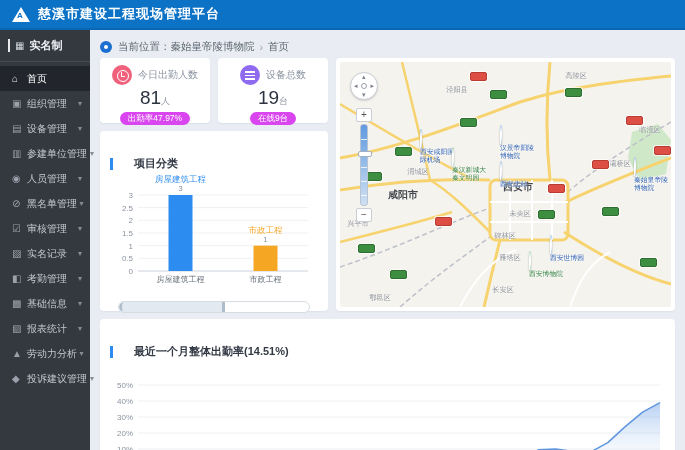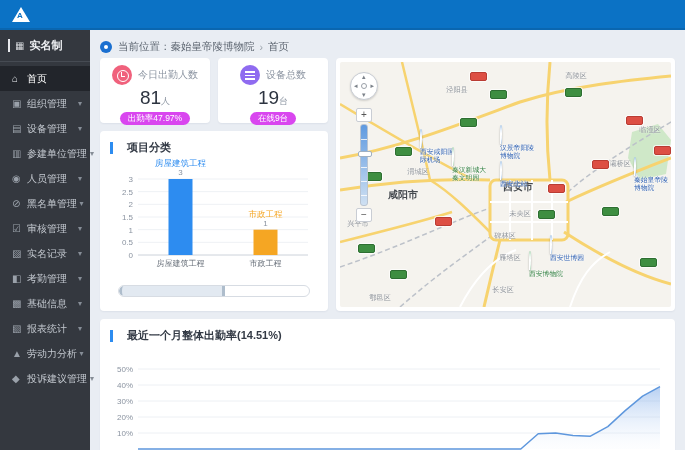--- a/index.html
+++ b/index.html
@@ -49,21 +49,21 @@
   .stat-ico.devices { background:#8f6bf0; }
   .stat-ico.devices::before { content:""; position:absolute; left:5px; top:6px; width:10px; height:9px;
       background:linear-gradient(#fff 0 1.6px, transparent 1.6px 3.6px, #fff 3.6px 5.2px, transparent 5.2px 7.2px, #fff 7.2px 8.8px, transparent 8.8px); }
   .stat-label { font-size:10px; color:#8a93a0; }
   .stat-value-row { margin-top:2px; color:#2d3440; }
   .stat-value { font-size:19px; font-weight:500; }
   .stat-unit { font-size:9px; color:#8a93a0; }
   .stat-badge { margin-top:3px; background:#d946ef; color:#fff; font-size:8.5px; line-height:13px; padding:0 8px; border-radius:8px; white-space:nowrap; }
 
   .panel { background:#ffffff; border-radius:4px; box-shadow:0 1px 2px rgba(20,40,80,.06); }
-  .panel-title { display:flex; align-items:center; gap:14px; padding:9px 10px 2px; }
+  .panel-title { display:flex; align-items:center; gap:21px; padding:25px 10px 2px; }
   .panel-accent { width:3px; height:12px; background:#2d8cf0; flex:none; }
   .panel-title-text { font-size:11px; color:#333a45; font-weight:bold; }
 
   .bar-card { height:180px; padding-bottom:6px; }
   #bar-svg { display:block; margin:0 auto; }
   .dz-track { width:192px; height:12px; margin:2px auto 0; border:1px solid #d7dce3; border-radius:6px; background:#fff; position:relative; overflow:hidden; cursor:pointer; }
   .dz-fill { position:absolute; left:0; top:0; height:100%; width:56%; background:#e2e9f1; border-right:3px solid #aebdcc; border-left:3px solid #aebdcc; border-radius:6px 0 0 6px; }
 
   
   .map-card { flex:1; padding:4px; position:relative; }
@@ -101,20 +101,21 @@
   .bar-name { font-size:8.5px; }
   .x-label { fill:#666e78; }
 </style>
 </head>
 <body>
 
 <div class="page">
 
   <div class="header">
     <div class="logo"></div>
+    <div class="app-title">慈溪市建设工程现场管理平台</div>
   </div>
 
   <div class="sidebar">
     <div class="brand">
       <span class="brand-accent"></span>
       <span class="brand-icon">▦</span>
       <span class="brand-label">实名制</span>
     </div>
     <ul class="menu">
       <li class="menu-item active">

